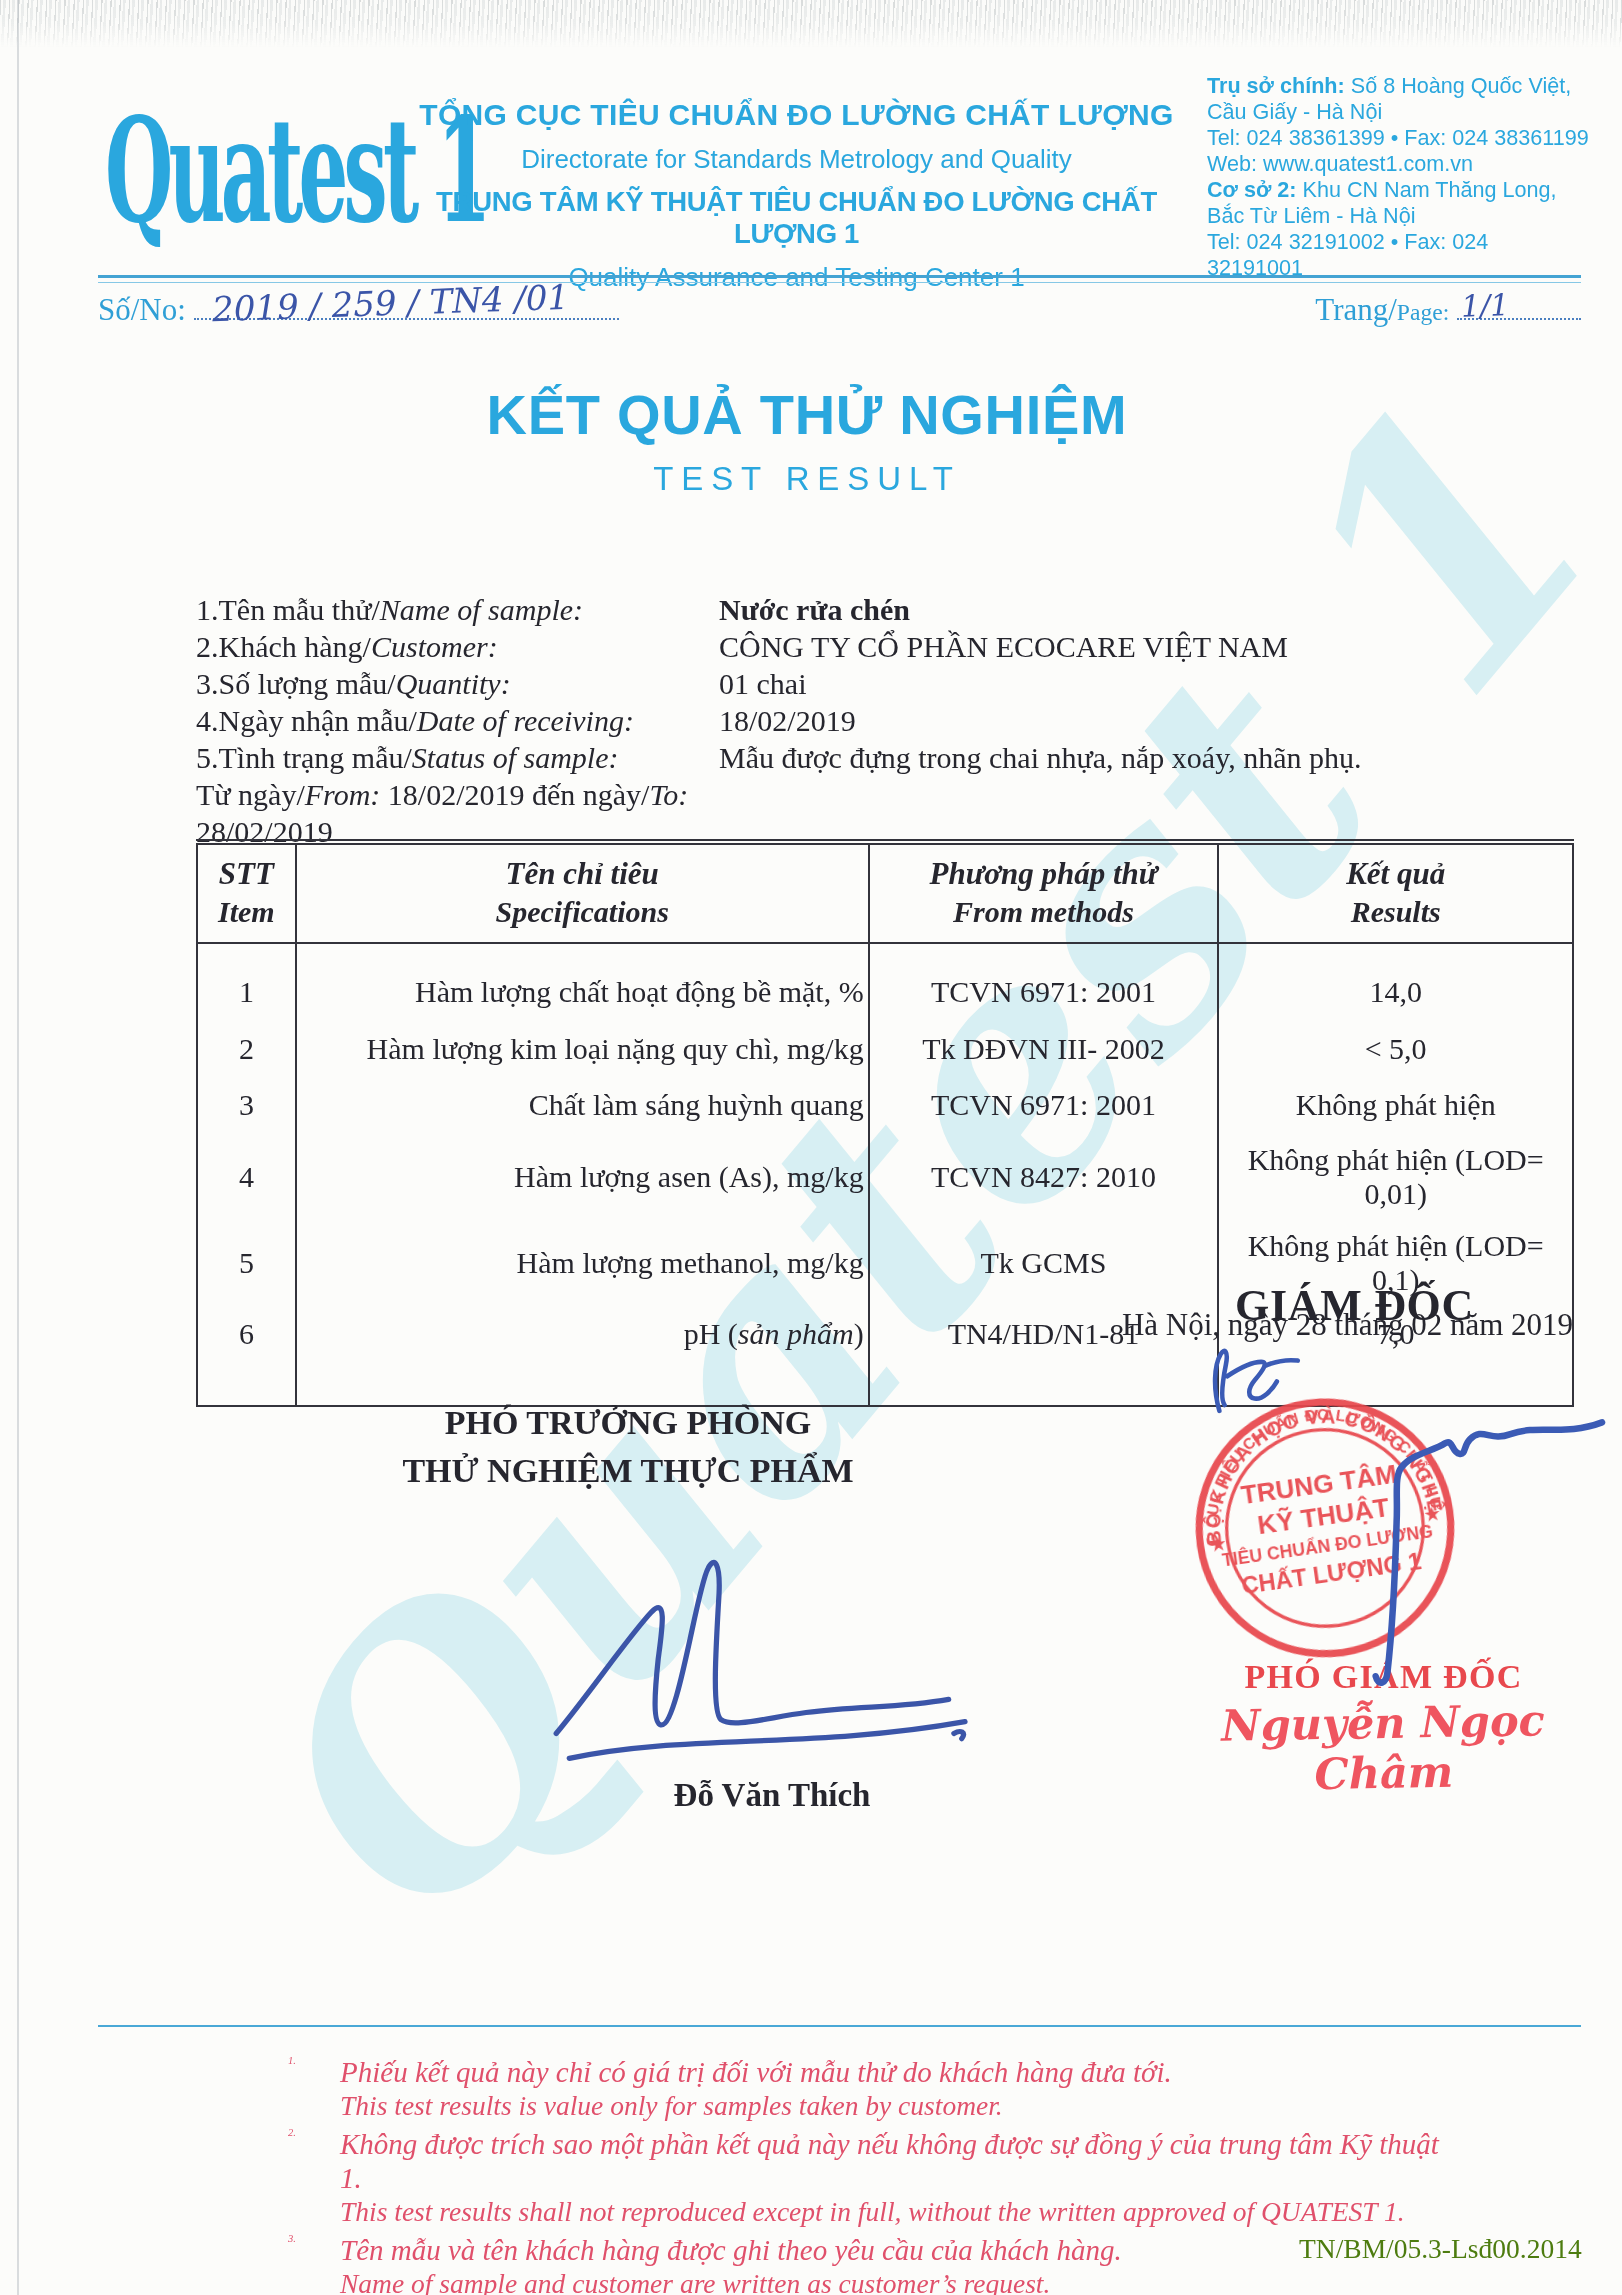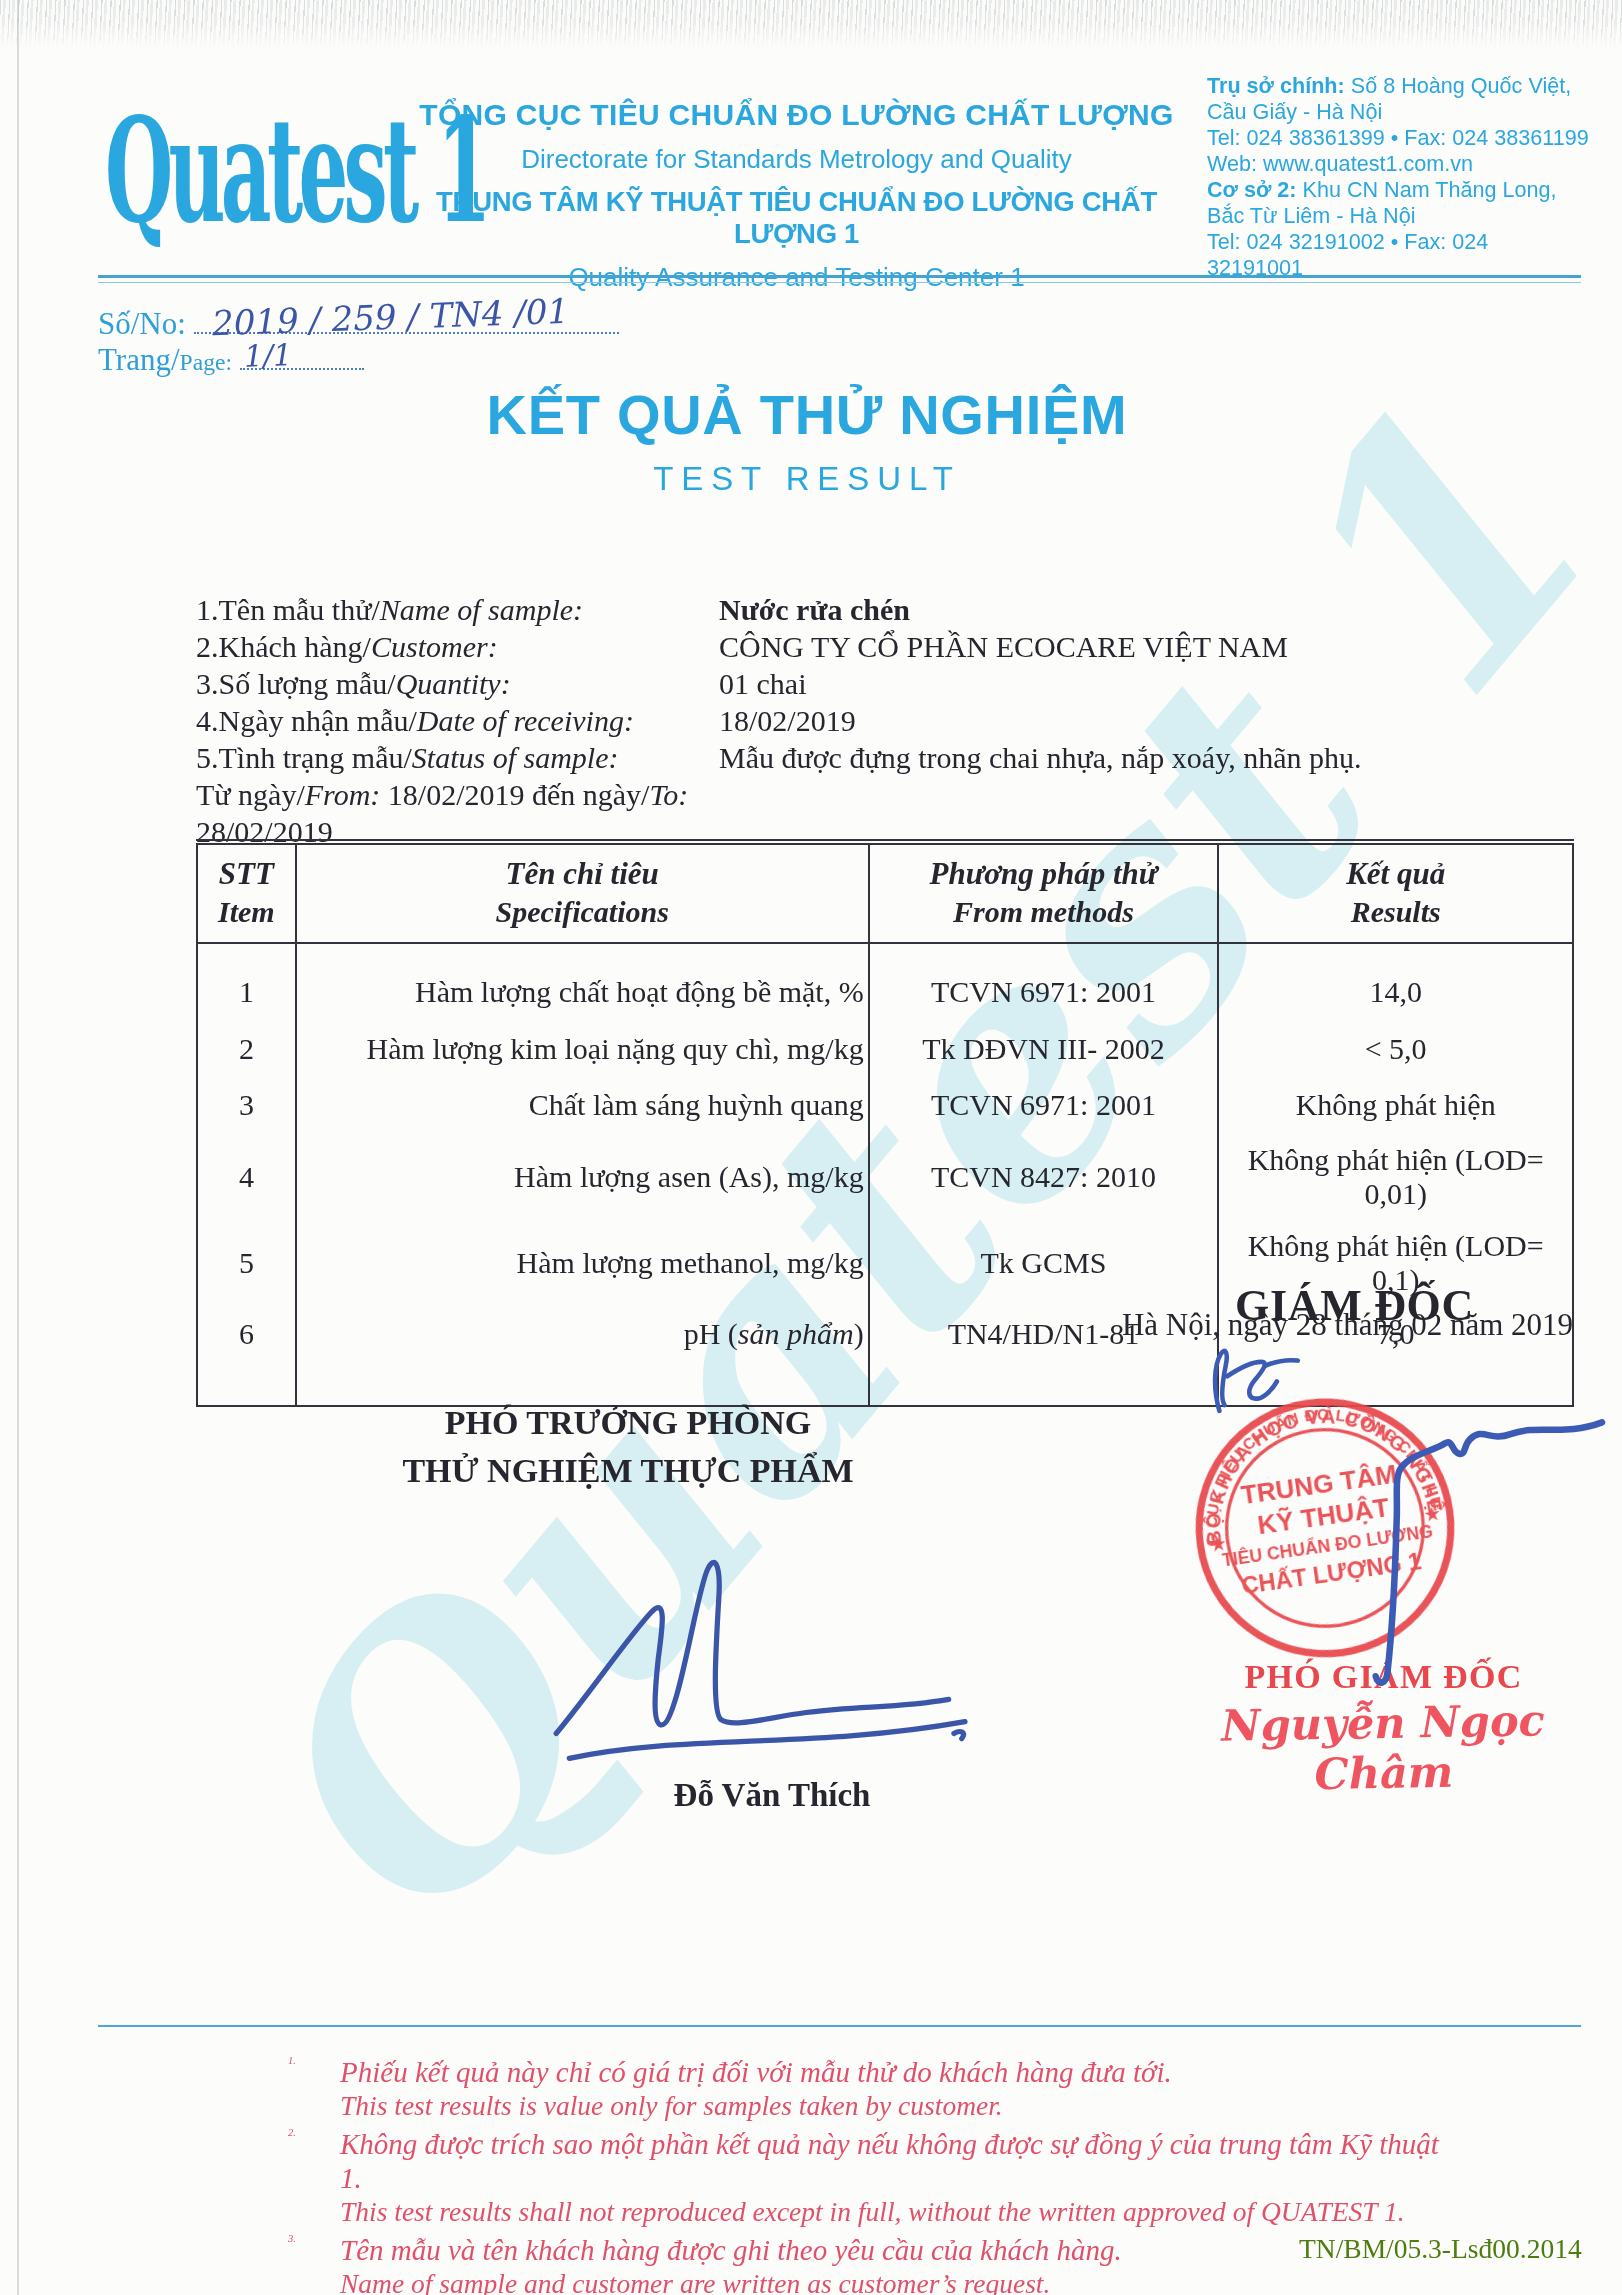--- a/index.html
+++ b/index.html
@@ -24,22 +24,22 @@
   .org{left:412px;top:98px;width:769px;text-align:center;font-family:"Liberation Sans",sans-serif;color:#2aa7de;}
   .org .vn1{font-size:30px;font-weight:bold;letter-spacing:0.3px;}
   .org .en1{font-size:26px;margin-top:11.8px;}
   .org .vn2{font-size:27.5px;font-weight:bold;margin-top:11px;letter-spacing:-0.3px;}
   .org .en2{font-size:26px;margin-top:11.8px;}
   .contact{left:1207px;top:73px;width:383px;font-family:"Liberation Sans",sans-serif;
     font-size:21.6px;line-height:26px;color:#2aa7de;}
   .contact b{font-weight:bold;}
   .rule{left:98px;top:275px;right:41px;height:3.9px;border-top:3.3px solid #44a3d3;border-bottom:1.3px solid #86c8e6;}
   
-  .docline{left:98px;top:306px;right:41px;display:flex;justify-content:space-between;
-    font-size:31px;color:#2f9fd6;flex-direction:column;}
+  .docline{left:98px;top:292px;right:41px;display:flex;justify-content:space-between;
+    font-size:31px;color:#2f9fd6;}
   .dots{display:inline-block;border-bottom:2px dotted #4a7fc0;position:relative;vertical-align:baseline;}
   .dots.no{width:425px;}
   .dots.pg{width:124px;}
   .hand{position:absolute;left:18.3px;bottom:-5.2px;font-family:"DejaVu Serif",serif;font-style:italic;
     font-size:34px;color:#3b55a8;white-space:nowrap;transform:rotate(-2deg);}
   .hand.pgv{left:3.9px;font-size:30px;}
   .pagelabel small{font-size:23.6px;}
   
   .titleblock{left:0;top:382px;width:1614px;text-align:center;color:#2aa7de;}
   .titleblock h1{margin:0;font-family:"Liberation Sans",sans-serif;font-weight:bold;font-size:56px;letter-spacing:0.7px;}

